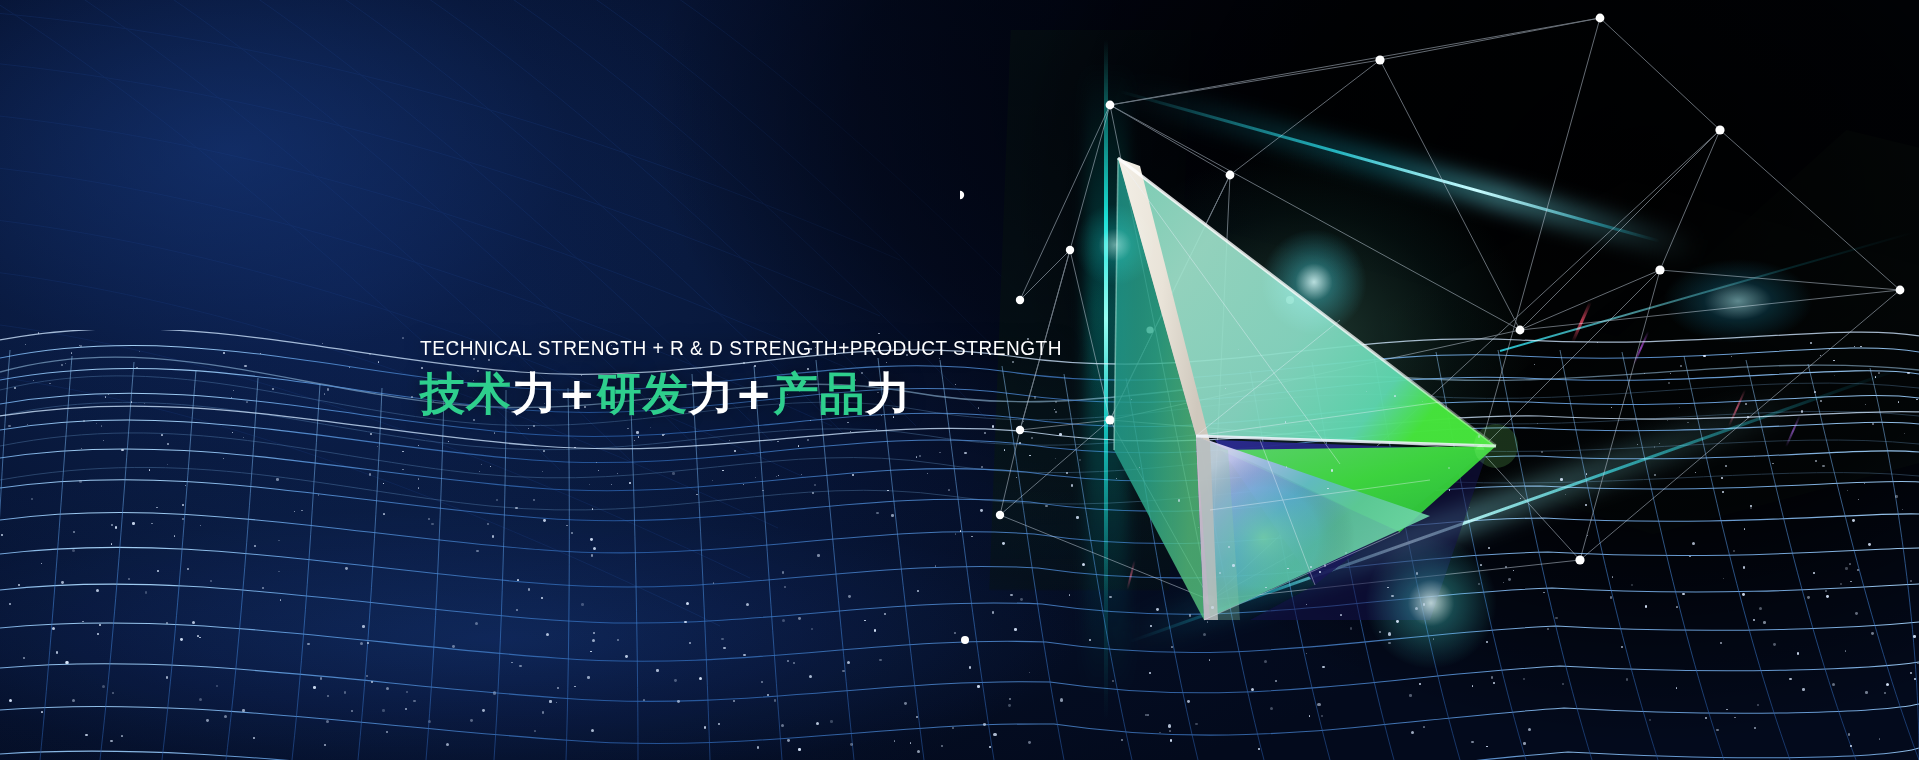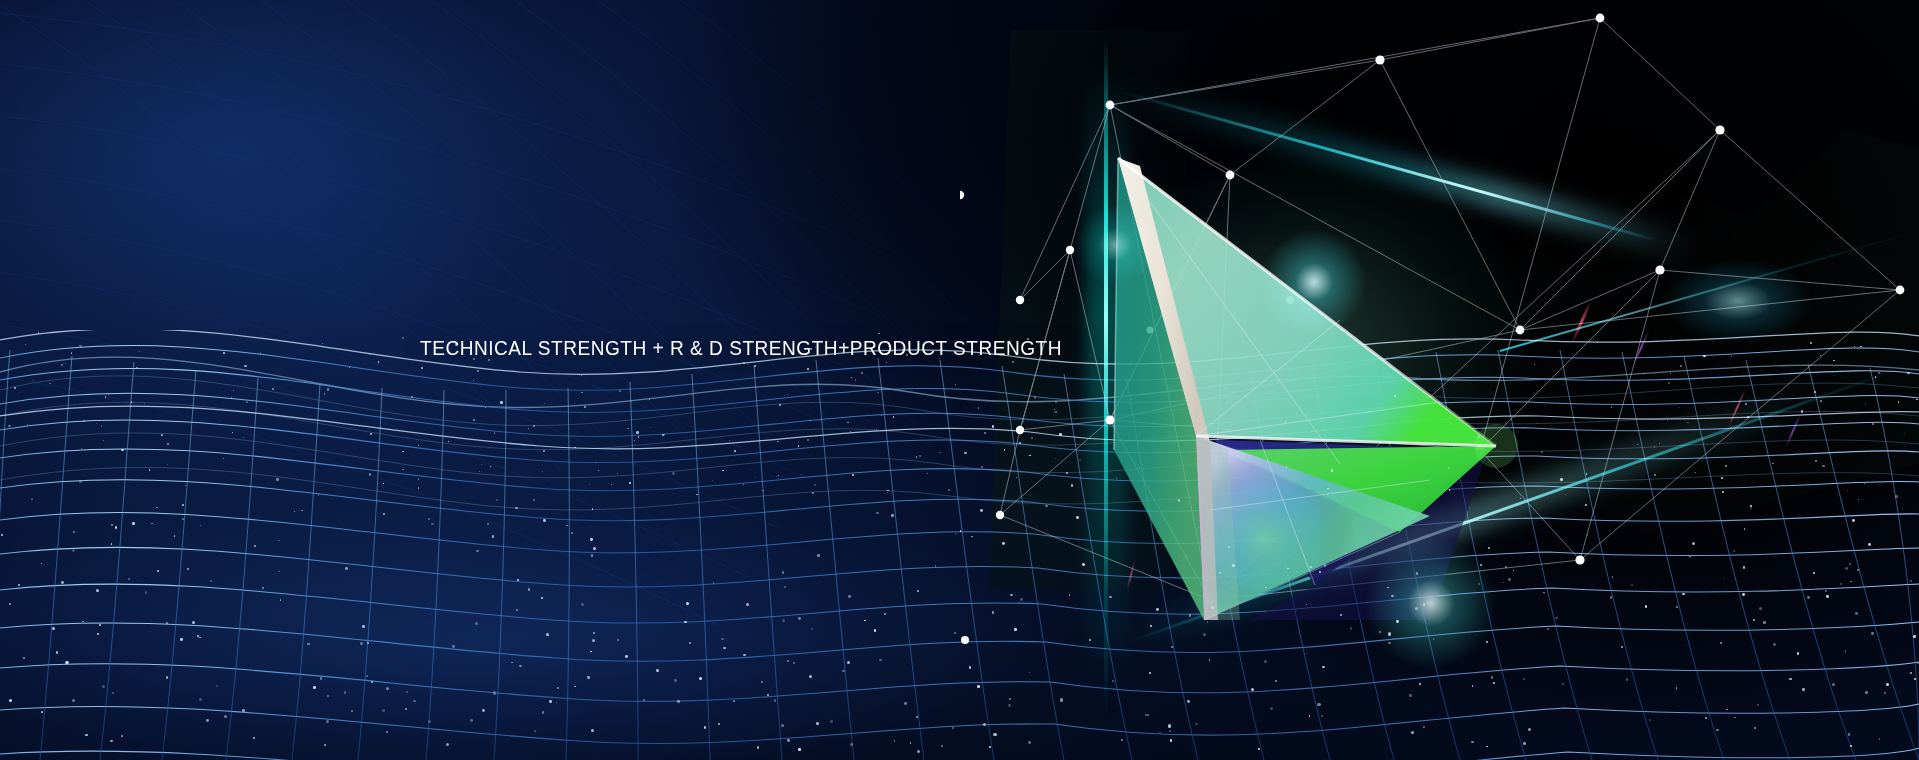--- a/index.html
+++ b/index.html
@@ -1029,15 +1029,18 @@
       <i class="pt" style="left:589.3px;top:483.6px;width:1.19px;height:1.19px;opacity:0.33;"></i>
       <i class="pt" style="left:1225.4px;top:388.3px;width:0.69px;height:0.69px;opacity:0.45;"></i>
       <i class="pt" style="left:809.7px;top:419.9px;width:0.88px;height:0.88px;opacity:0.70;"></i>
       <i class="pt" style="left:597.8px;top:470.1px;width:0.77px;height:0.77px;opacity:0.85;"></i>
       <i class="pt" style="left:778.9px;top:404.3px;width:1.80px;height:1.80px;opacity:0.78;"></i>
       <i class="pt" style="left:484.6px;top:406.8px;width:1.68px;height:1.68px;opacity:0.71;"></i>
     </div>
 
   <div id="text-block">
     <div id="headline-en">TECHNICAL STRENGTH + R &amp; D STRENGTH+PRODUCT STRENGTH</div>
+    <div id="headline-cn">
+      <span class="cn-green">技术</span><span class="cn-white">力</span><span class="cn-white">+</span><span class="cn-green">研发</span><span class="cn-white">力</span><span class="cn-white">+</span><span class="cn-green">产品</span><span class="cn-white">力</span>
+    </div>
   </div>
 
 </div>
 
 </body></html>

